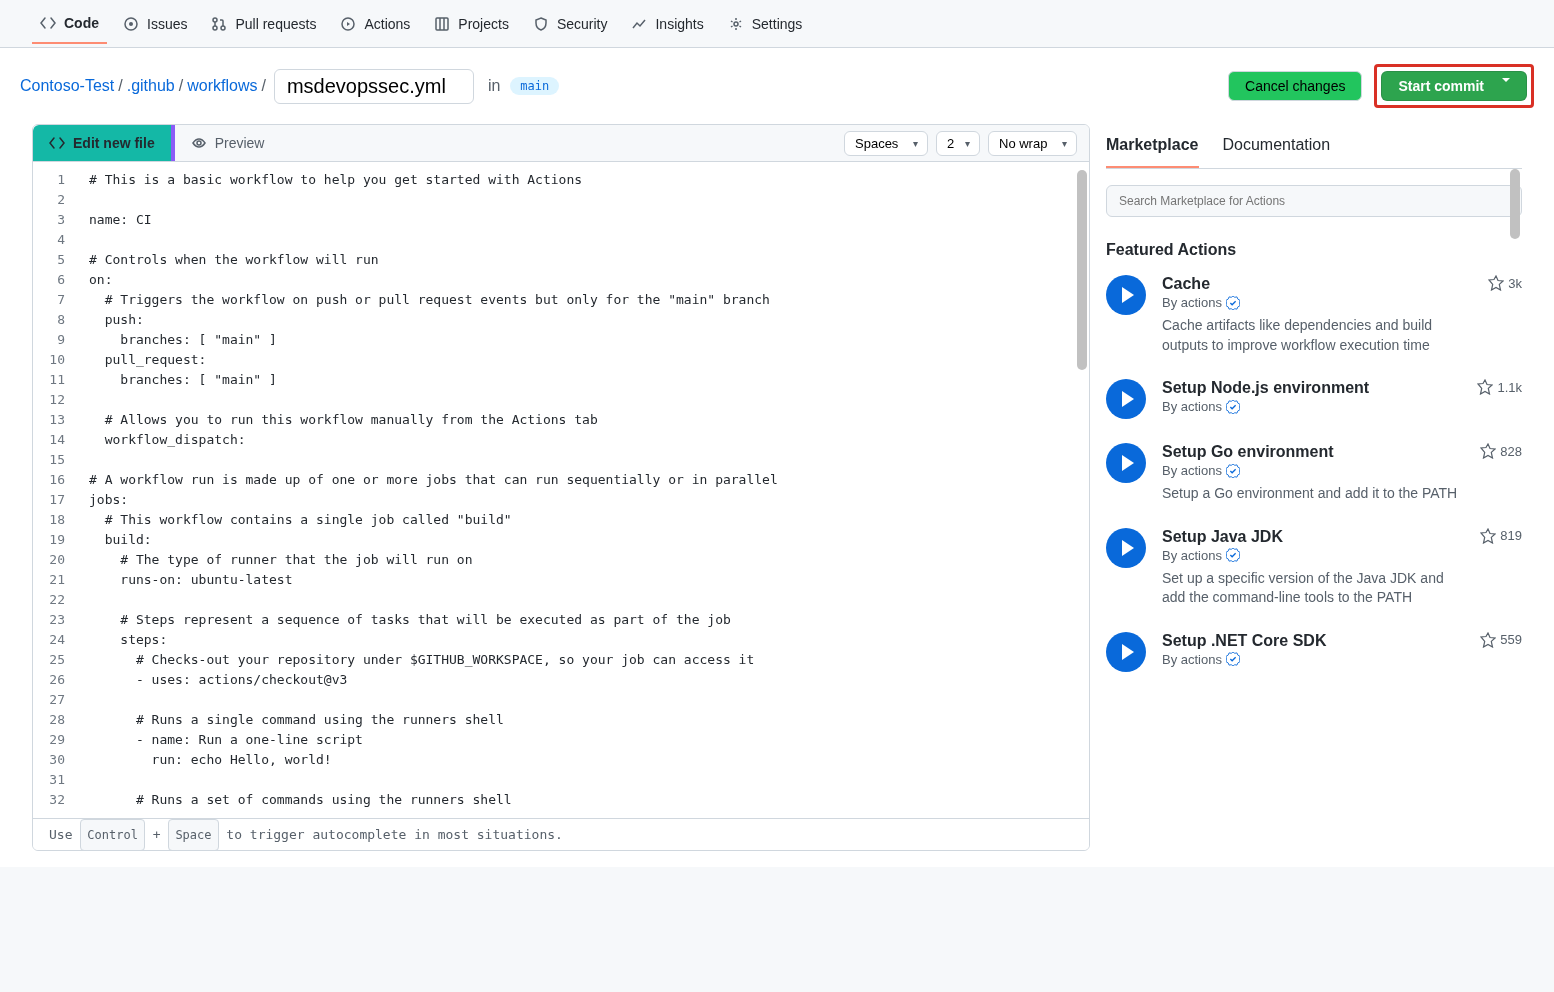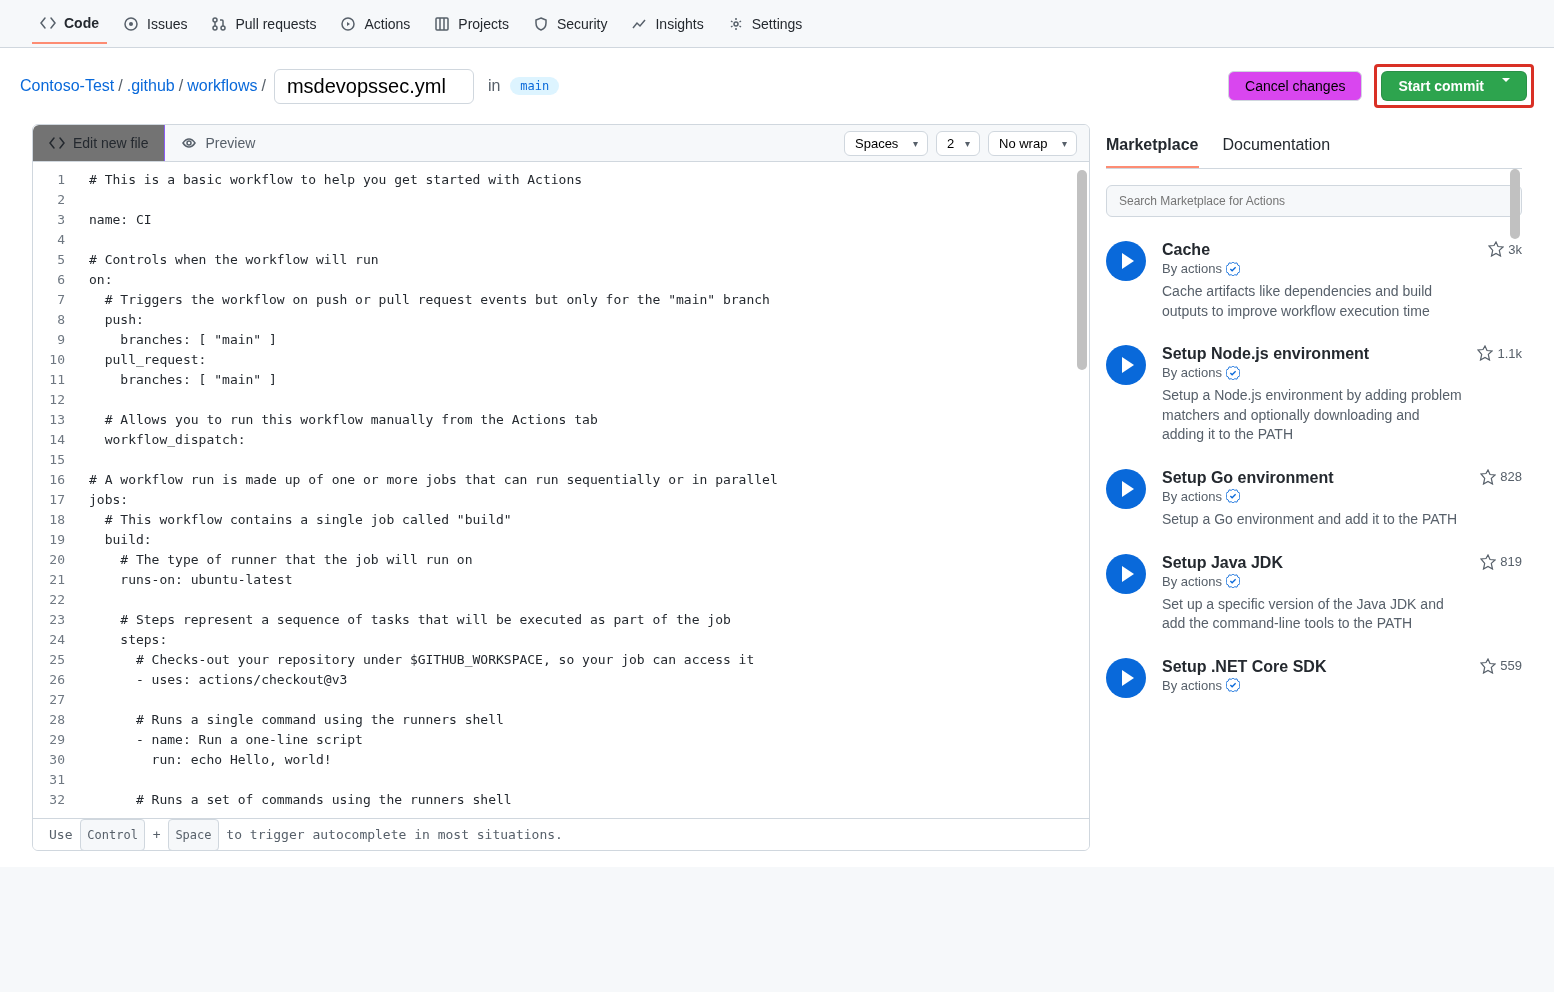--- a/index.html
+++ b/index.html
@@ -8,28 +8,28 @@
 .tab-item { display: flex; align-items: center; gap: 8px; padding: 0 8px; height: 40px; color: #24292f; cursor: pointer; font-size: 14px; }
 .tab-item.selected { border-bottom: 2px solid #fd8c73; font-weight: 600; }
 .tab-icon { width: 16px; height: 16px; fill: none; stroke: #57606a; stroke-width: 1.5; }
 .main-bar { display: flex; align-items: center; padding: 16px 20px; background: #fff; }
 .breadcrumb { display: flex; align-items: center; gap: 4px; font-size: 16px; flex: 1; }
 .breadcrumb a { color: #0969da; text-decoration: none; }
 .breadcrumb .sep { color: #57606a; }
 .filename-input { border: 1px solid #d0d7de; border-radius: 6px; padding: 5px 12px; font-size: 20px; width: 200px; font-family: inherit; margin: 0 4px; }
 .in-label { color: #57606a; margin: 0 6px; font-size: 16px; }
 .branch-pill { background: #ddf4ff; color: #0969da; border-radius: 20px; padding: 2px 10px; font-family: ui-monospace, SFMono-Regular, monospace; font-size: 12px; }
-.btn { border: 1px solid #d0d7de; border-radius: 6px; padding: 6px 16px; font-size: 14px; background: #d946ef; cursor: pointer; font-weight: 500; }
+.btn { border: 1px solid #d0d7de; border-radius: 6px; padding: 6px 16px; font-size: 14px; background: #22c55e; cursor: pointer; font-weight: 500; }
 .btn-primary { background: #2da44e; color: #fff; border: 1px solid rgba(27,31,36,0.15); font-weight: 600; display: inline-flex; align-items: flex-start; gap: 18px; }
 .highlight-box { border: 3px solid #d93025; border-radius: 4px; padding: 4px; margin-left: 12px; }
 .content-area { display: flex; padding: 0 32px 16px; gap: 16px; background: #fff; align-items: stretch; }
 .editor-panel { flex: 1; border: 1px solid #d0d7de; border-radius: 6px; overflow: hidden; display: flex; flex-direction: column; }
 .file-tabs { display: flex; align-items: center; background: #f6f8fa; border-bottom: 1px solid #d0d7de; }
 .file-tab { display: flex; align-items: center; gap: 8px; padding: 10px 16px; cursor: pointer; font-size: 14px; color: #57606a; }
-.file-tab.active { background: #737373; border-right: 1px solid #8b5cf6; border-top-left-radius: 6px; color: #24292f; font-weight: 400; }
+.file-tab.active { background: #14b8a6; border-right: 4px solid #8b5cf6; border-top-left-radius: 6px; color: #24292f; font-weight: 700; }
 .editor-toolbar-right { margin-left: auto; display: flex; gap: 8px; padding-right: 12px; }
 .select-box { border: 1px solid #d0d7de; border-radius: 6px; padding: 4px 28px 4px 10px; background: #fff; font-size: 13px; appearance: none; position: relative; }
 .select-wrap { position: relative; }
 .select-wrap::after { content: '▾'; position: absolute; right: 10px; top: 50%; transform: translateY(-50%); color: #57606a; font-size: 10px; pointer-events: none; }
 .code-body { display: flex; font-family: ui-monospace, SFMono-Regular, "SF Mono", Menlo, monospace; font-size: 13px; line-height: 20px; flex: 1; overflow: hidden; position: relative; }
 .gutter { background: #fff; text-align: right; color: #6e7781; padding: 8px 12px 8px 16px; user-select: none; min-width: 44px; }
 .code-content { padding: 8px 12px; flex: 1; white-space: pre; overflow-x: auto; color: #24292f; }
 .code-line { height: 20px; }
 .autocomplete-hint { border-top: 1px solid #d0d7de; padding: 8px 16px; font-family: ui-monospace, SFMono-Regular, monospace; font-size: 13px; color: #57606a; background: #fff; }
 .kbd { border: 1px solid #d0d7de; border-radius: 4px; padding: 8px 6px; background: #f6f8fa; font-size: 12px; }
@@ -202,20 +202,21 @@
     </div>
   </div>
 
   <div class="side-panel">
     <div class="side-tabs">
       <div class="side-tab active">Marketplace</div>
       <div class="side-tab">Documentation</div>
     </div>
     <div class="side-body">
       <input class="search-actions" placeholder="Search Marketplace for Actions" style="">
+      <div class="featured-title">Featured Actions</div>
       <div id="actions-list">
           <div class="action-card">
     <div class="action-icon">
               <div class="play-triangle"></div>
             </div>
     <div class="action-info">
       <div class="action-title">Cache</div>
       <div class="action-author">
         <span>By actions</span>
         <svg class="verified-badge" viewBox="0 0 16 16">
@@ -238,21 +239,20 @@
             </div>
     <div class="action-info">
       <div class="action-title">Setup Node.js environment</div>
       <div class="action-author">
         <span>By actions</span>
         <svg class="verified-badge" viewBox="0 0 16 16">
                   <path d="M8 0l2 1.5L12.5 1l1 2.5L16 5l-.5 3L16 11l-2.5 1.5-1 2.5L10 14.5 8 16l-2-1.5L3.5 15l-1-2.5L0 11l.5-3L0 5l2.5-1.5 1-2.5L6 1.5 8 0z" fill="none" stroke="#0969da" stroke-width="1"></path>
                   <path d="M5 8l2 2 4-4" fill="none" stroke="#0969da" stroke-width="1.5"></path>
                 </svg>
       </div>
-      <div class="action-desc">Setup a Node.js environment by adding problem matchers and optionally downloading and adding it to the PATH</div>
     </div>
     <div class="action-stars">
       <svg class="star-icon" viewBox="0 0 16 16">
                 <path d="M8 1l2 4.5 5 .5-3.7 3.4L12.5 15 8 12.4 3.5 15l1.2-5.6L1 5l5-.5L8 1z" fill="none" stroke="#57606a" stroke-width="1.2"></path>
               </svg>
       <span>1.1k</span>
     </div>
           </div>
           <div class="action-card">
     <div class="action-icon">

